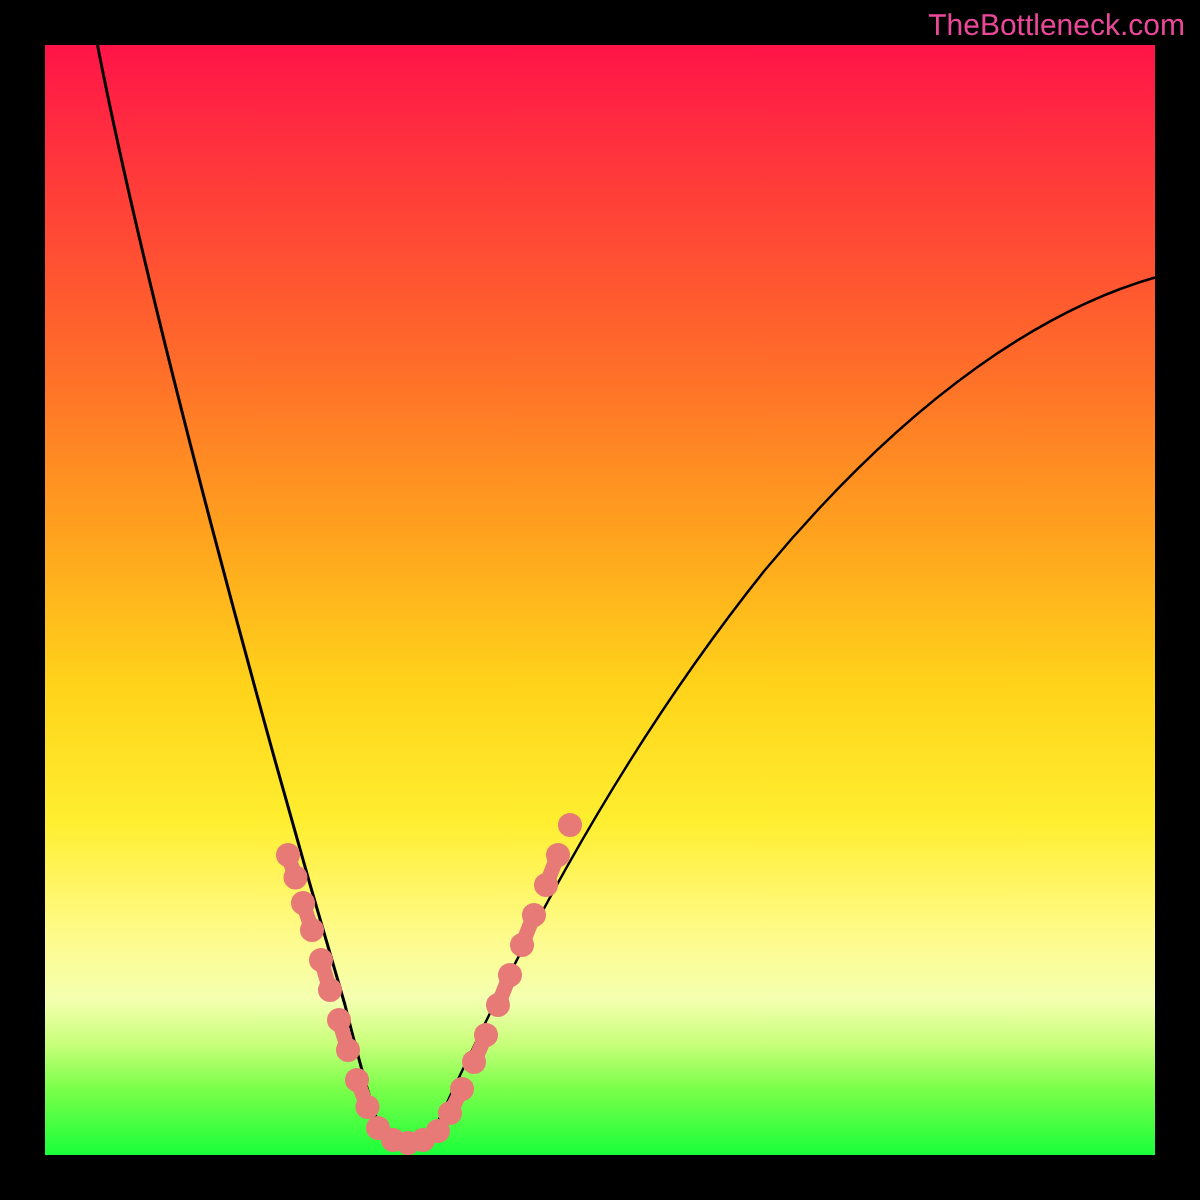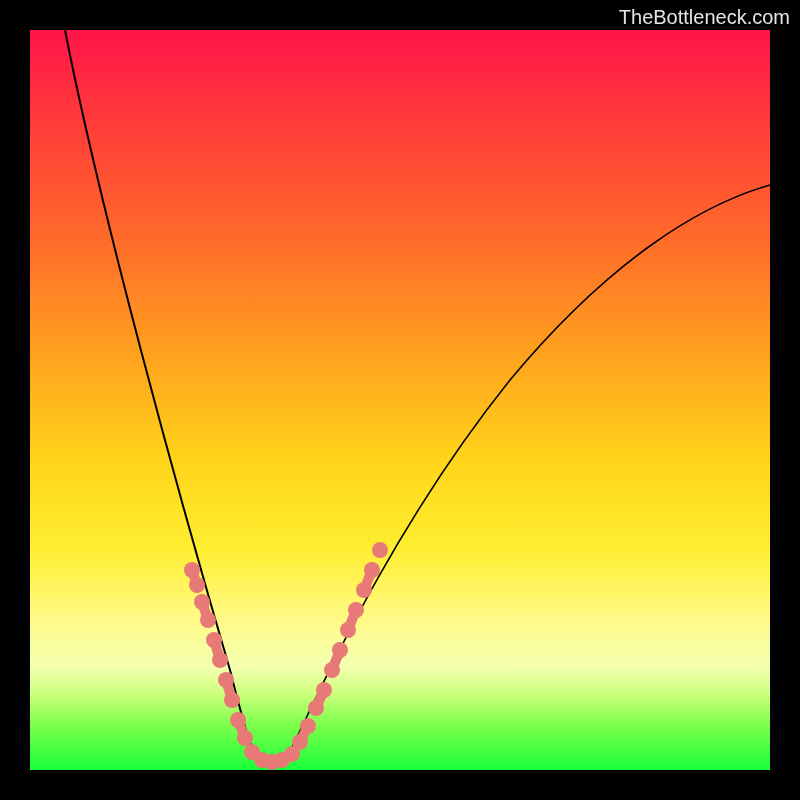--- a/index.html
+++ b/index.html
@@ -36,21 +36,21 @@
       #f4ffb0 86%,
       #c8ff7a 90%,
       #7bff4a 94%,
       #1aff3a 100%
     );
   }
   .watermark {
     position: absolute;
     top: 6px;
     right: 10px;
-    color: #e5e5e5;
+    color: #ec4899;
     font-size: 20px;
     font-weight: 500;
     user-select: none;
   }
   svg.curve {
     position: absolute;
     left: 0;
     top: 0;
     width: 740px;
     height: 740px;

